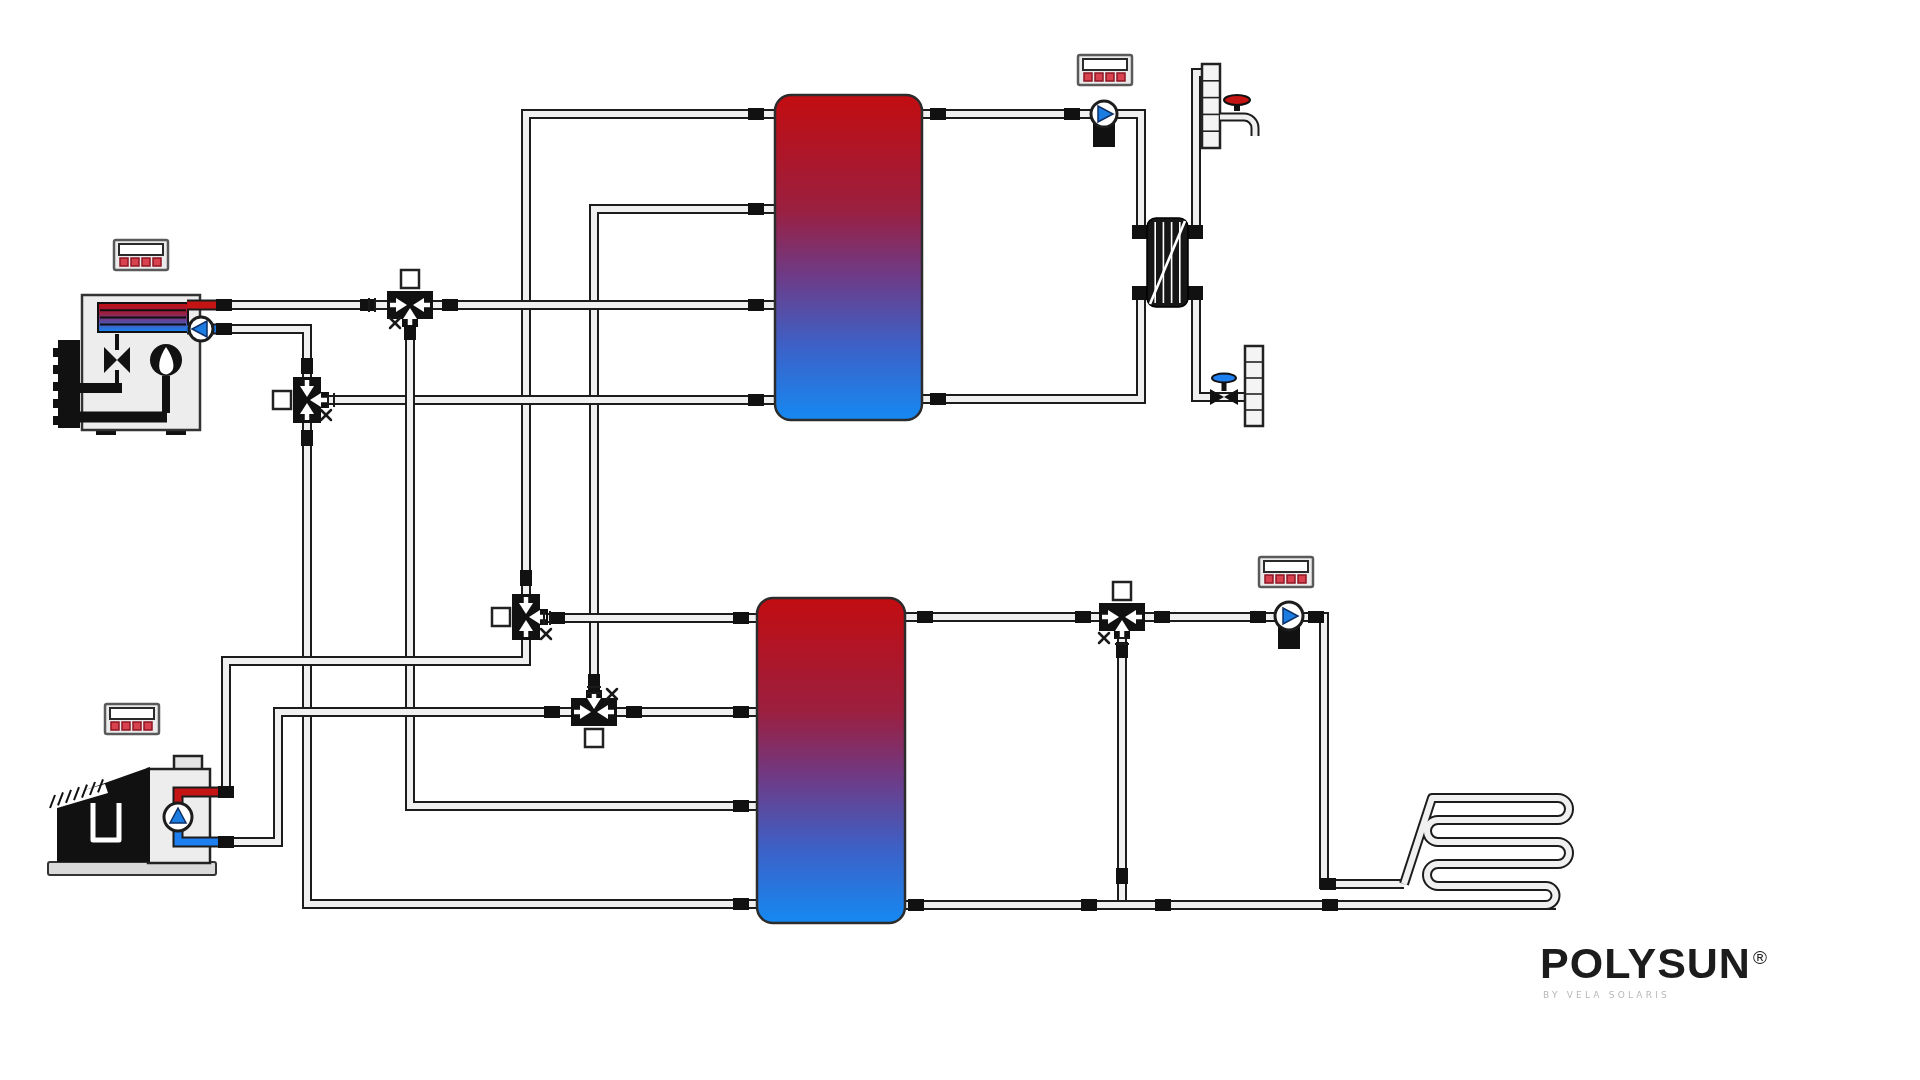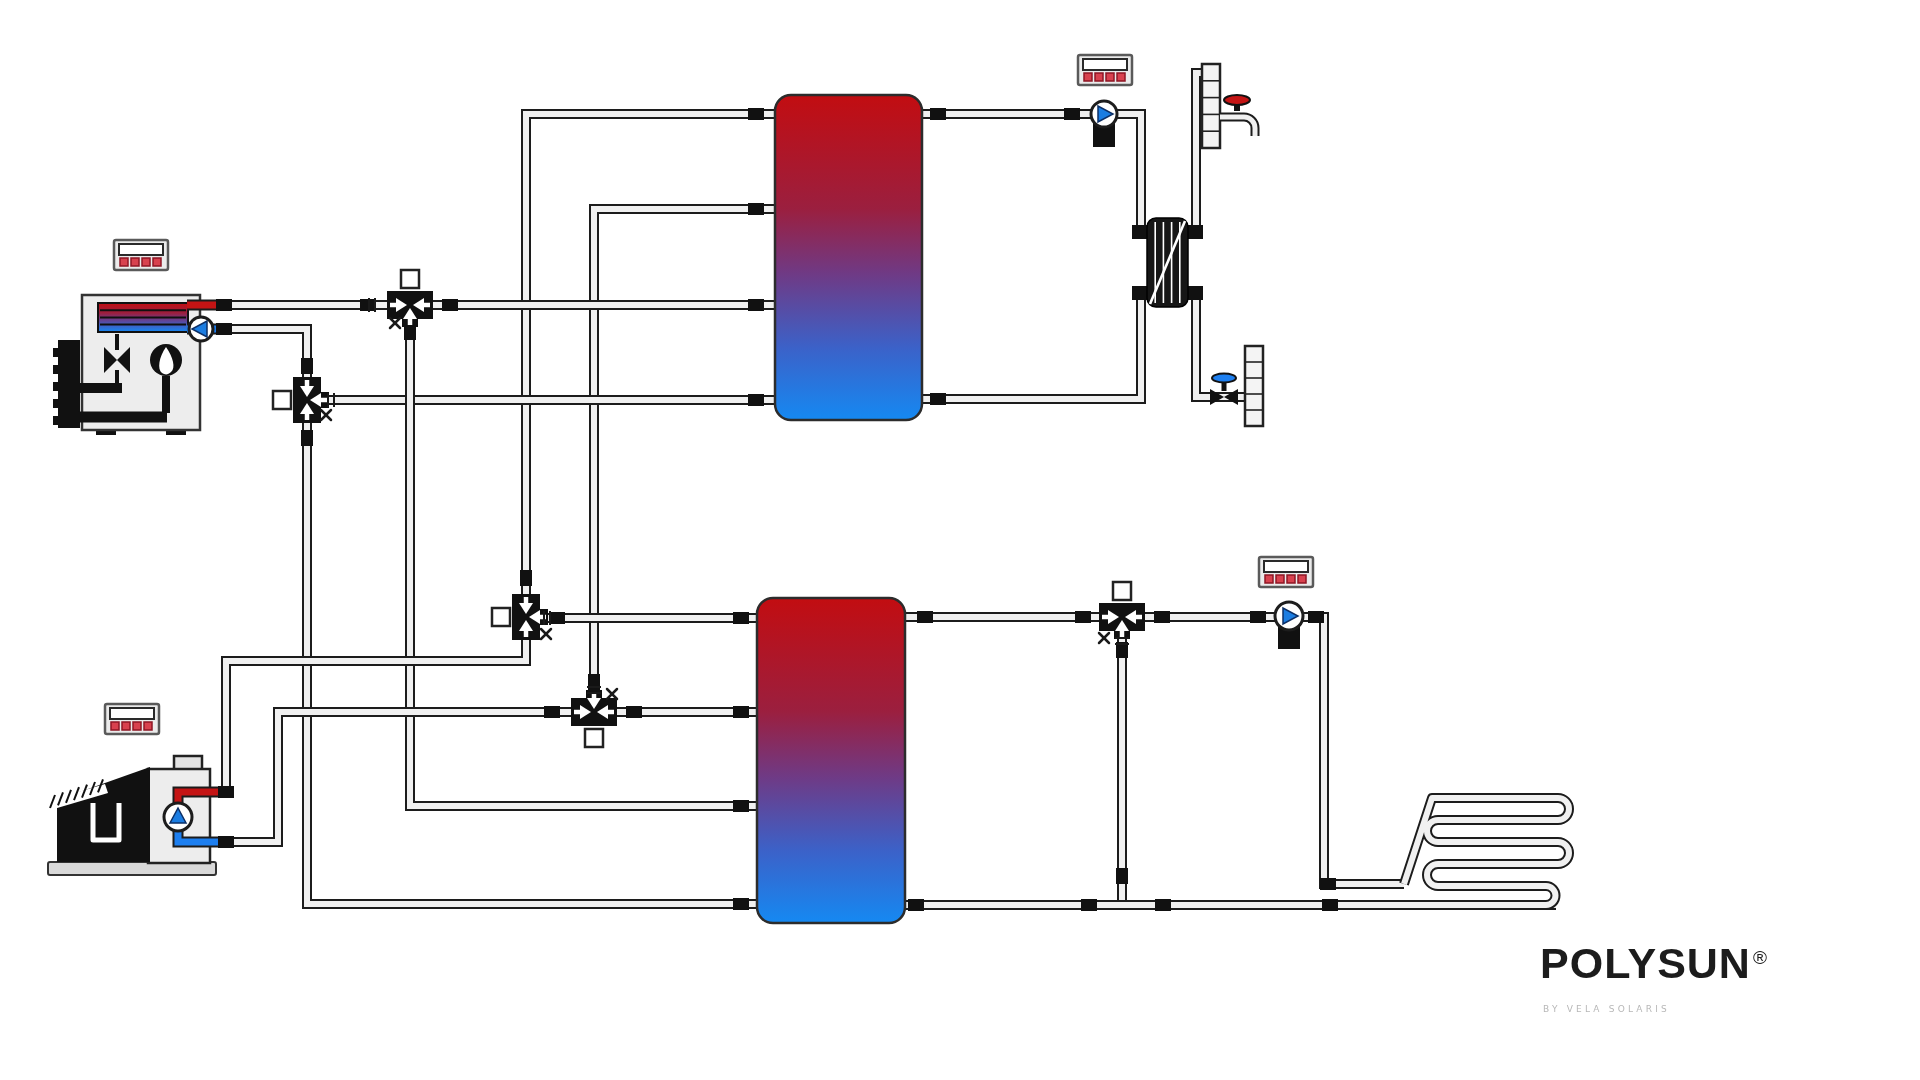--- a/index.html
+++ b/index.html
@@ -4,21 +4,21 @@
 <style>
   html,body{margin:0;padding:0;background:#fff}
   .stage{position:relative;width:1920px;height:1080px;background:#ffffff;overflow:hidden;
          font-family:"Liberation Sans",sans-serif}
   svg{position:absolute;left:0;top:0}
   .logo{position:absolute;left:1540px;top:942px;user-select:none}
   .logo-title{font-family:"Liberation Sans",sans-serif;font-weight:700;font-size:43px;
               letter-spacing:1px;color:#1c1c1c;line-height:1}
   .logo-title .reg{font-size:19px;vertical-align:14px;font-weight:400;margin-left:2px}
   .logo-sub{font-family:"DejaVu Sans",sans-serif;font-size:9px;letter-spacing:3.2px;
-            color:#b7b7b7;margin-top:19px;margin-left:3px}
+            color:#b7b7b7;margin-top:5px;margin-left:3px}
 </style>
 </head>
 <body>
 
 <div class="stage">
   <svg id="scheme" width="1920" height="1080" viewBox="0 0 1920 1080">
       <defs>
         <linearGradient id="tankGrad" x1="0" y1="0" x2="0" y2="1">
           <stop offset="0" stop-color="#c20d11"></stop>
           <stop offset="0.35" stop-color="#9b1f3f"></stop>

